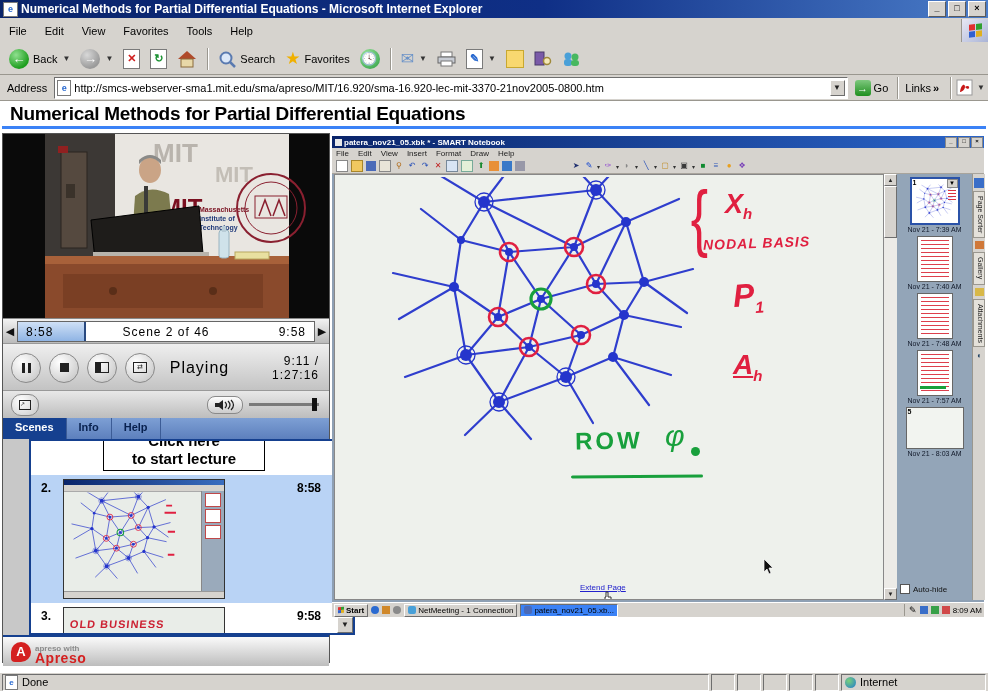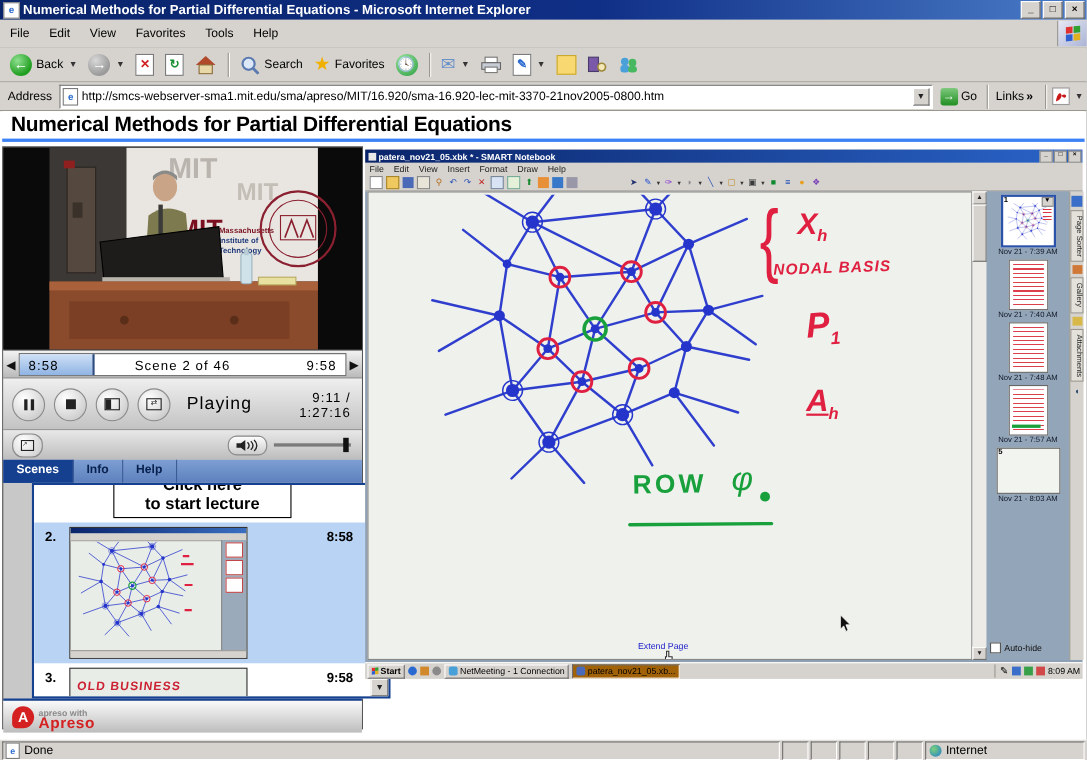--- a/index.html
+++ b/index.html
@@ -149,27 +149,27 @@
   .pgtime{font-size:7px;color:#101828;text-align:center;margin-top:1px;}
   .scribble{position:absolute;left:3px;top:3px;right:3px;bottom:3px;
     background:repeating-linear-gradient(180deg,rgba(215,30,45,.85) 0 1px,transparent 1px 4px);}
   #autohide{position:absolute;left:568px;top:408px;width:70px;height:14px;display:flex;align-items:center;
     gap:3px;font-size:8px;color:#111;}
   #autohide .cb{width:8px;height:8px;background:#fff;border:1px solid #555;}
   #nbtaskbar{position:absolute;left:0;top:466px;width:652px;height:15px;background:#d6d3ce;
     border-top:1px solid #fff;display:flex;align-items:center;gap:3px;font-size:8px;padding:0 2px;box-sizing:border-box;}
   .taskbtn{height:11px;display:flex;align-items:center;gap:2px;padding:0 3px;font-size:8px;
     background:#d6d3ce;border:1px solid;border-color:#fff #6e6e6e #6e6e6e #fff;white-space:nowrap;}
-  .taskbtn.active{background:#a16207;border-color:#6e6e6e #fff #fff #6e6e6e;}
+  .taskbtn.active{background:#3b82f6;border-color:#6e6e6e #fff #fff #6e6e6e;}
   .tico{width:8px;height:8px;display:inline-block;}
   #tray{margin-left:auto;display:flex;align-items:center;gap:3px;border-left:1px solid #9a978f;
     padding-left:4px;height:12px;}
   
   .ink{position:absolute;color:#e02040;}
-  #extendpage{position:absolute;left:245px;top:408px;font-size:8px;color:#2222cc;}
+  #extendpage{position:absolute;left:245px;top:408px;font-size:8px;color:#2222cc;text-decoration:underline;}
   
   #statusbar{left:0px;top:672px;width:988px;height:19px;background:#d6d3ce;display:flex;
     align-items:center;font-size:11px;gap:2px;padding:0 2px;box-sizing:border-box;border-top:1px solid #fff;}
   #st-left{flex:1;height:15px;display:flex;align-items:center;gap:4px;padding-left:2px;}
   .stpane{width:22px;height:15px;}
   #st-right{width:140px;height:15px;display:flex;align-items:center;gap:4px;padding-left:3px;}
   .globe{width:11px;height:11px;border-radius:50%;background:radial-gradient(circle at 35% 35%,#7ad07a,#1f7ad0);}
 </style>
 </head>
 <body>

